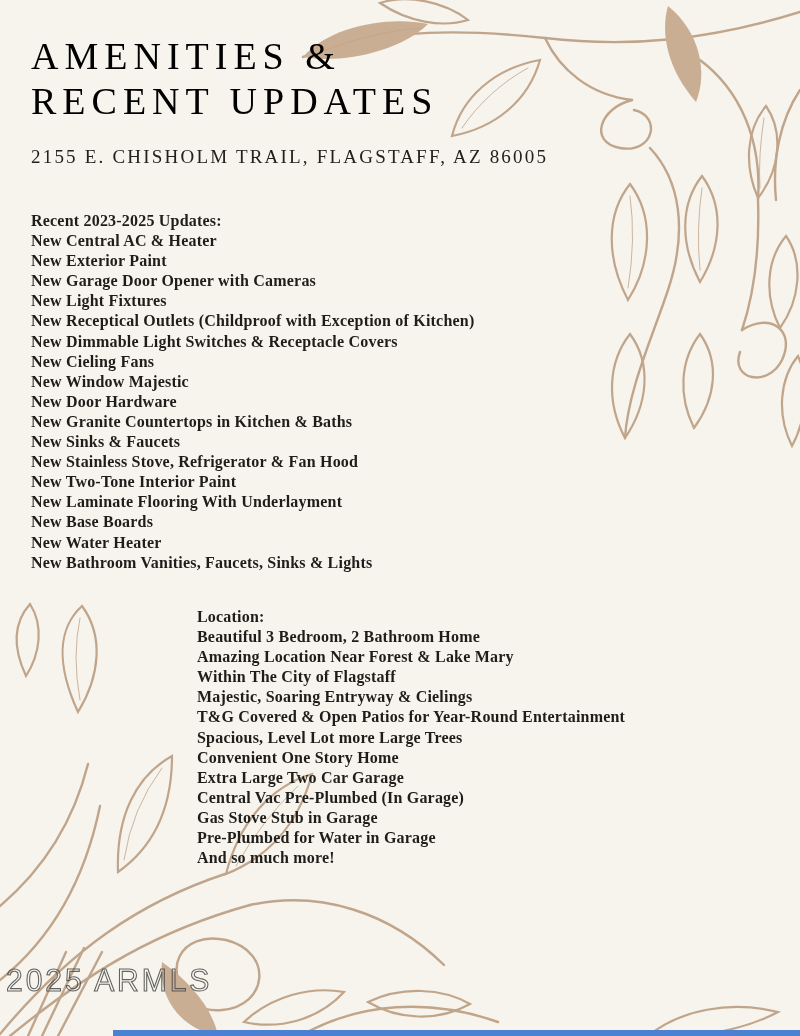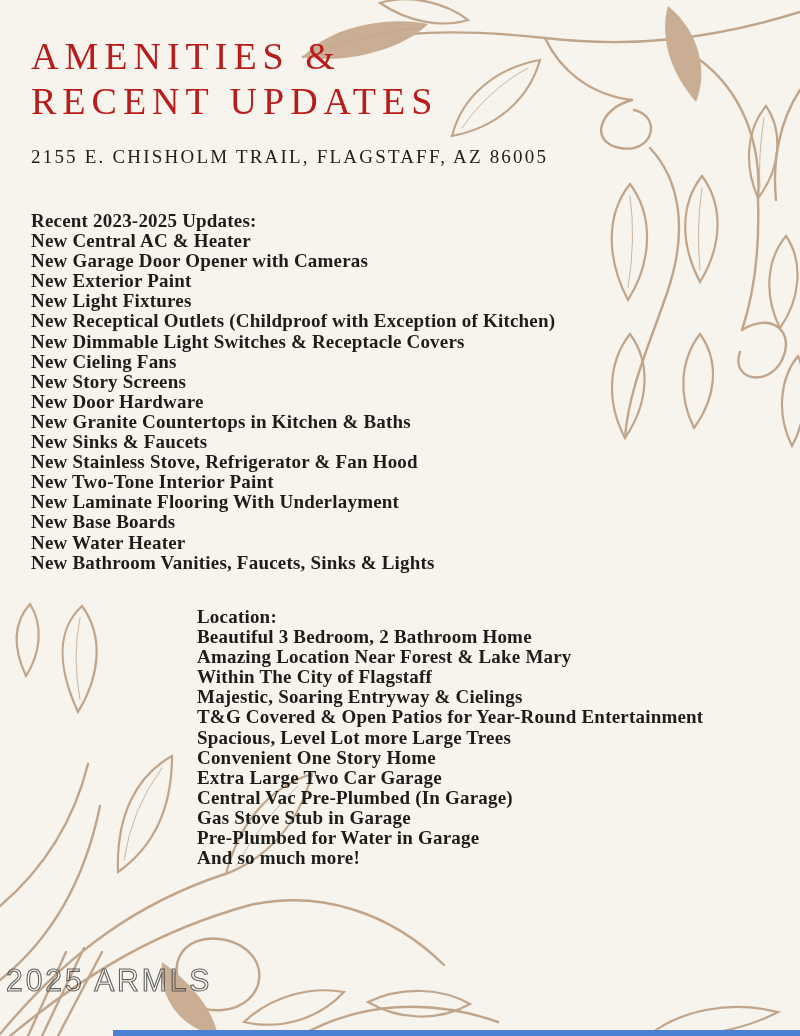--- a/index.html
+++ b/index.html
@@ -15,28 +15,28 @@
   }
   svg.decor { position:absolute; left:0; top:0; width:800px; height:1036px; z-index:0; pointer-events:none; }
   .decor path { stroke:var(--leaf-stroke); stroke-width:2.2; fill:none; stroke-linecap:round; }
   .decor path.stem { stroke-width:2.4; }
   .decor path.filled { fill:var(--leaf-fill); stroke:none; }
   .decor path.rib { stroke-width:1; opacity:.8; }
 
   header { position:absolute; left:31px; top:34px; z-index:2; }
   .title {
     font-size:38px; font-weight:400; line-height:45px;
-    letter-spacing:6px; color:#b91c1c;
+    letter-spacing:6px; color:#000000;
   }
   .address {
     margin-top:22px; font-size:19px; font-weight:400;
     letter-spacing:2.2px; color:#24211d; white-space:nowrap;
   }
 
-  .list-block { position:absolute; z-index:2; font-size:19px; font-weight:700; line-height:20.1px; letter-spacing:.2px; }
+  .list-block { position:absolute; z-index:2; font-size:16px; font-weight:700; line-height:20.1px; letter-spacing:.2px; }
   .list-block .line { white-space:nowrap; }
   #updates-block { left:31px; top:211px; }
   #amenities-block { left:197px; top:607px; }
 
   .watermark {
     position:absolute; left:6px; top:963px; z-index:3;
     font-family:"Liberation Sans", sans-serif;
     font-size:31px; letter-spacing:3px;
     color:transparent; -webkit-text-stroke:1.1px var(--watermark);
     opacity:.85; transform:scaleX(.97); transform-origin:left;
@@ -110,27 +110,27 @@
       <span>AMENITIES &amp;</span><br>
       <span>RECENT UPDATES</span>
     </h1>
     <div class="address">2155 E. CHISHOLM TRAIL, FLAGSTAFF, AZ 86005</div>
   </header>
 
   <section class="list-block" id="updates-block">
     <div class="line">Recent 2023-2025 Updates:</div>
     <div>
         <div class="line">New Central AC &amp; Heater</div>
+        <div class="line">New Exterior Paint</div>
         <div class="line">New Garage Door Opener with Cameras</div>
-        <div class="line">New Exterior Paint</div>
         <div class="line">New Light Fixtures</div>
         <div class="line">New Receptical Outlets (Childproof with Exception of Kitchen)</div>
         <div class="line">New Dimmable Light Switches &amp; Receptacle Covers</div>
         <div class="line">New Cieling Fans</div>
-        <div class="line">New Story Screens</div>
+        <div class="line">New Window Majestic</div>
         <div class="line">New Door Hardware</div>
         <div class="line">New Granite Countertops in Kitchen &amp; Baths</div>
         <div class="line">New Sinks &amp; Faucets</div>
         <div class="line">New Stainless Stove, Refrigerator &amp; Fan Hood</div>
         <div class="line">New Two-Tone Interior Paint</div>
         <div class="line">New Laminate Flooring With Underlayment</div>
         <div class="line">New Base Boards</div>
         <div class="line">New Water Heater</div>
         <div class="line">New Bathroom Vanities, Faucets, Sinks &amp; Lights</div>
       </div>

